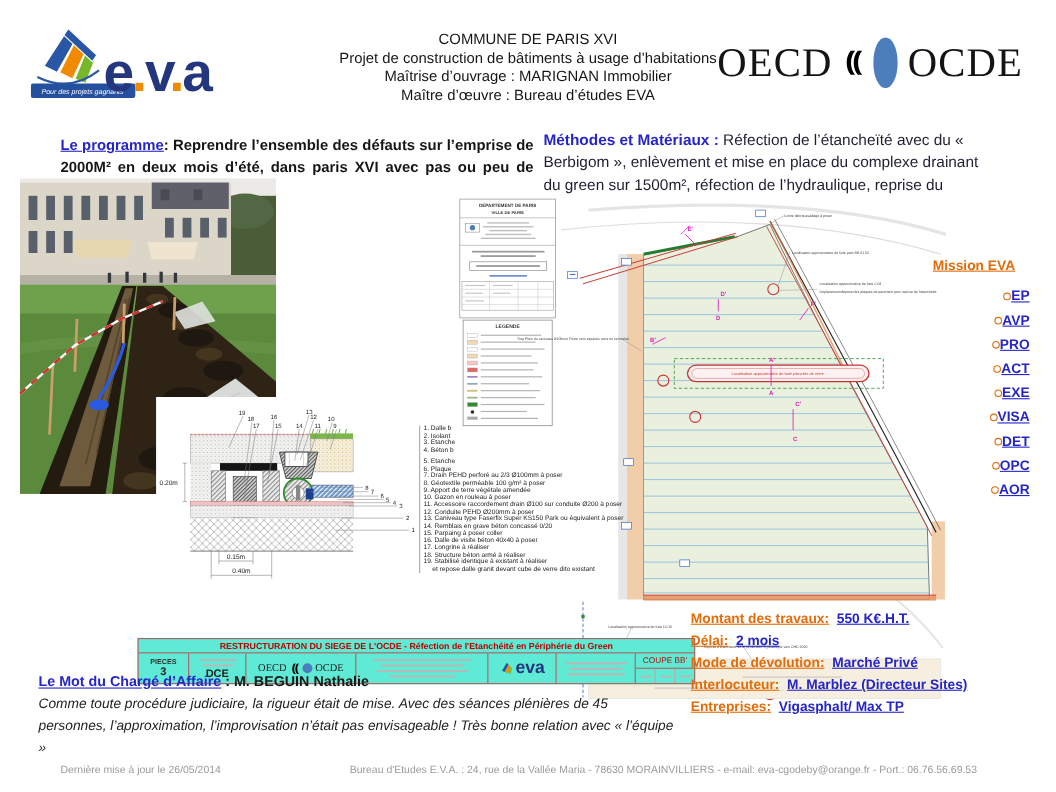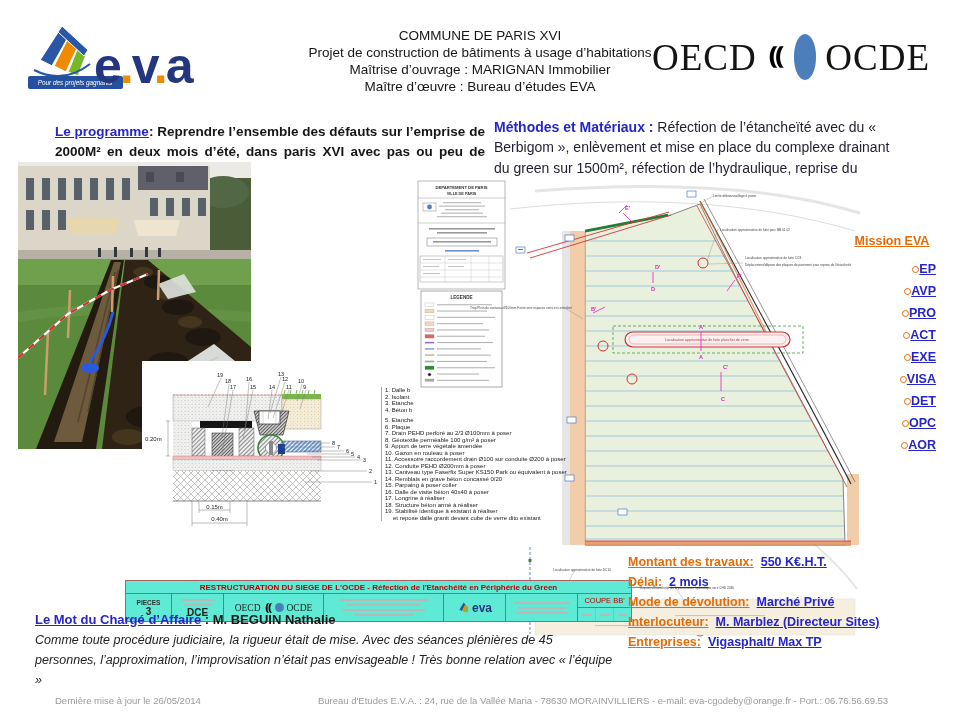--- a/index.html
+++ b/index.html
@@ -22,21 +22,21 @@
 
   #photo{left:18px;top:162px;width:233px;height:287px;z-index:1}
   #siteplan{left:415px;top:179px;width:447px;height:465px;z-index:1}
   #coupe{left:142px;top:361px;width:244px;height:174px;background:#fff;z-index:3}
 
   #legend{left:381px;top:387px;width:252px;font-size:6px;line-height:6.5px;color:#222;
           z-index:4;border-left:1px solid #aaa;padding-left:3px}
   #legend .leg-gap{margin-top:4px}
   #legend .leg-note{padding-left:8px}
 
-  #mission{left:848px;top:234px;width:88px;text-align:center;z-index:6;font-size:12.5px}
+  #mission{left:848px;top:234px;width:88px;text-align:left;z-index:6;font-size:12.5px}
   #mission .mh{margin-bottom:10px;display:block}
   .m-row{display:flex;justify-content:flex-end;align-items:center;height:22px;gap:0}
   .bullet{width:5px;height:5px;border:1.4px solid #e36c0a;border-radius:50%;display:inline-block}
 
   #details{left:628px;top:555px;width:325px;font-size:12.5px;z-index:6}
   .d-row{margin-bottom:6px;white-space:nowrap}
   .d-row .olink{margin-right:7px}
 
   #cartouche{left:125px;top:580px;width:507px;height:42px;border:1px solid #b06060;z-index:2;
              display:flex;flex-direction:column;box-sizing:border-box;background:#5eead4}
@@ -50,21 +50,21 @@
   .c-mo{width:120px}.c-eva{width:62px;flex-direction:row;gap:3px}.c-be{width:72px}
   .c-coupe{width:53px;border-right:none}
   .cart-mini{font-size:6.5px;font-weight:bold;color:#333}
   .cart-big{font-size:10px;font-weight:bold;color:#222}
   .cart-oecd-word{font-family:"Liberation Serif",serif;font-size:9.5px;color:#222}
   .cart-circle{width:9px;height:9px;border-radius:50%;background:#4d7ebc}
   .cart-coupe-label{color:#c00000;font-weight:normal;font-size:7.5px;border-bottom:1px solid #b06060;
                     width:100%;text-align:center;padding:2px 0}
   .cart-sub{display:flex;width:100%;flex:1}
   .cart-sub div{flex:1;border-right:1px solid #d0a0a0;display:flex;align-items:center;justify-content:center}
-  .cart-eva-text{font-size:12px;font-weight:bold;color:#24367d}
+  .cart-eva-text{font-size:16px;font-weight:bold;color:#24367d}
 
   #mot{left:35px;top:612px;width:578px;z-index:7}
   #mot .mot-line1{font-size:13px;margin-bottom:3px}
   #mot .mot-name{font-weight:bold}
   #mot .mot-quote{font-style:italic;font-size:12.5px;line-height:1.6;color:#222}
 
   #footer-left{left:55px;top:695px;font-size:9.5px;color:#9a9a9a;z-index:8}
   #footer-right{left:318px;top:695px;font-size:9.5px;color:#9a9a9a;white-space:nowrap;z-index:8}
 </style>
 </head>

